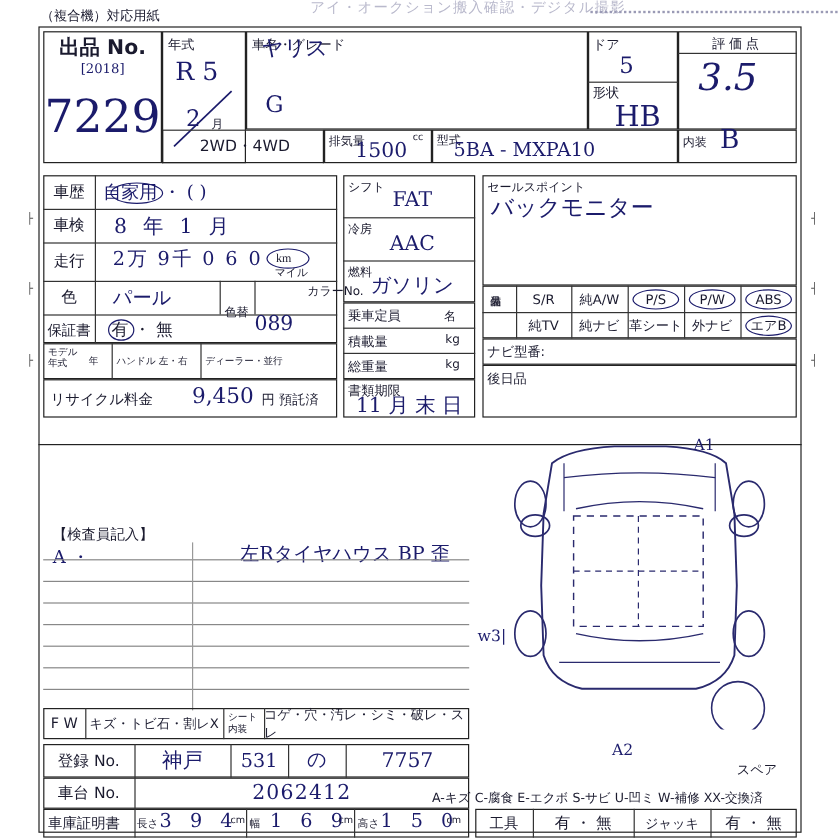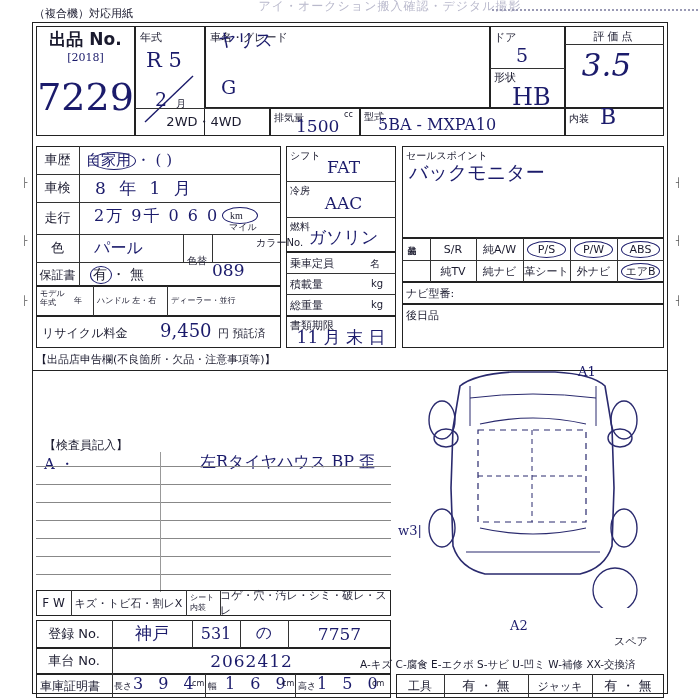--- a/index.html
+++ b/index.html
@@ -179,21 +179,20 @@
   <div class="abs" style="left:527px;top:241px;width:39px;height:17px;border:1.2px solid #1b1b6b;border-radius:50%;"></div>
   <div class="abs" style="left:574px;top:241px;width:39px;height:17px;border:1.2px solid #1b1b6b;border-radius:50%;"></div>
   <div class="abs" style="left:621px;top:241px;width:39px;height:17px;border:1.2px solid #1b1b6b;border-radius:50%;"></div>
   <div class="abs" style="left:621px;top:263px;width:39px;height:17px;border:1.2px solid #1b1b6b;border-radius:50%;"></div>
 
   <div class="abs bk" style="left:402px;top:282px;width:262px;height:22px;"></div>
   <div class="abs lbl" style="left:406px;top:286px;font-size:11px;">ナビ型番:</div>
   <div class="abs bk" style="left:402px;top:304px;width:262px;height:44px;"></div>
   <div class="abs lbl" style="left:406px;top:308px;font-size:11px;">後日品</div>
 
-  <div class="abs lbl" style="left:36px;top:352px;font-size:11px;">【出品店申告欄(不良箇所・欠品・注意事項等)】</div>
   <div class="abs" style="left:32px;top:370px;width:636px;height:0;border-top:1.5px solid #222;"></div>
 
   <div class="abs tiny" style="left:22px;top:178px;color:#555;">├</div>
   <div class="abs tiny" style="left:22px;top:236px;color:#555;">├</div>
   <div class="abs tiny" style="left:22px;top:296px;color:#555;">├</div>
   <div class="abs tiny" style="left:676px;top:178px;color:#555;">┤</div>
   <div class="abs tiny" style="left:676px;top:236px;color:#555;">┤</div>
   <div class="abs tiny" style="left:676px;top:296px;color:#555;">┤</div>
 
   <div class="abs lbl" style="left:44px;top:437px;font-size:12px;">【検査員記入】</div>

